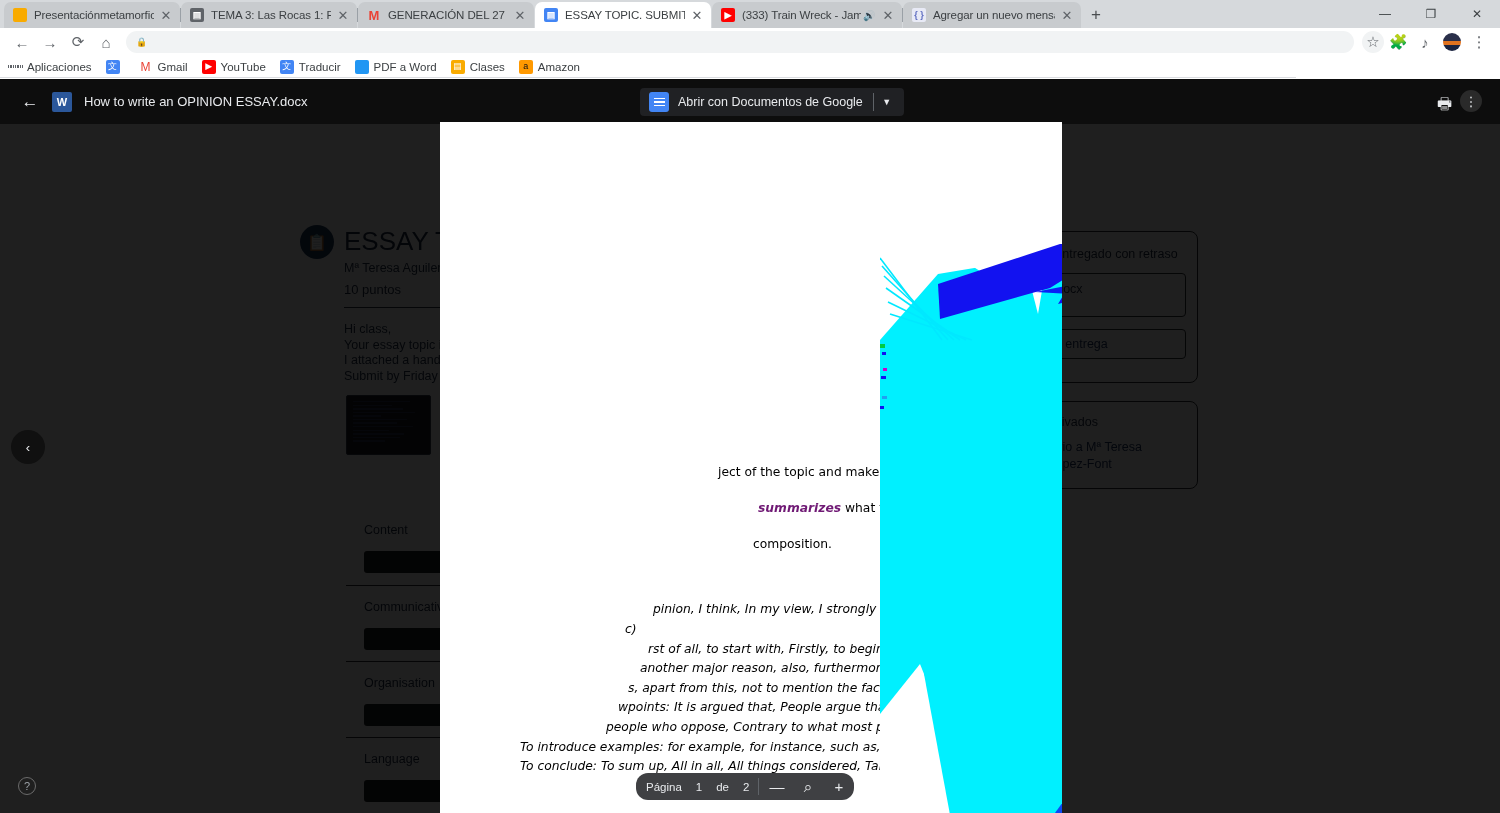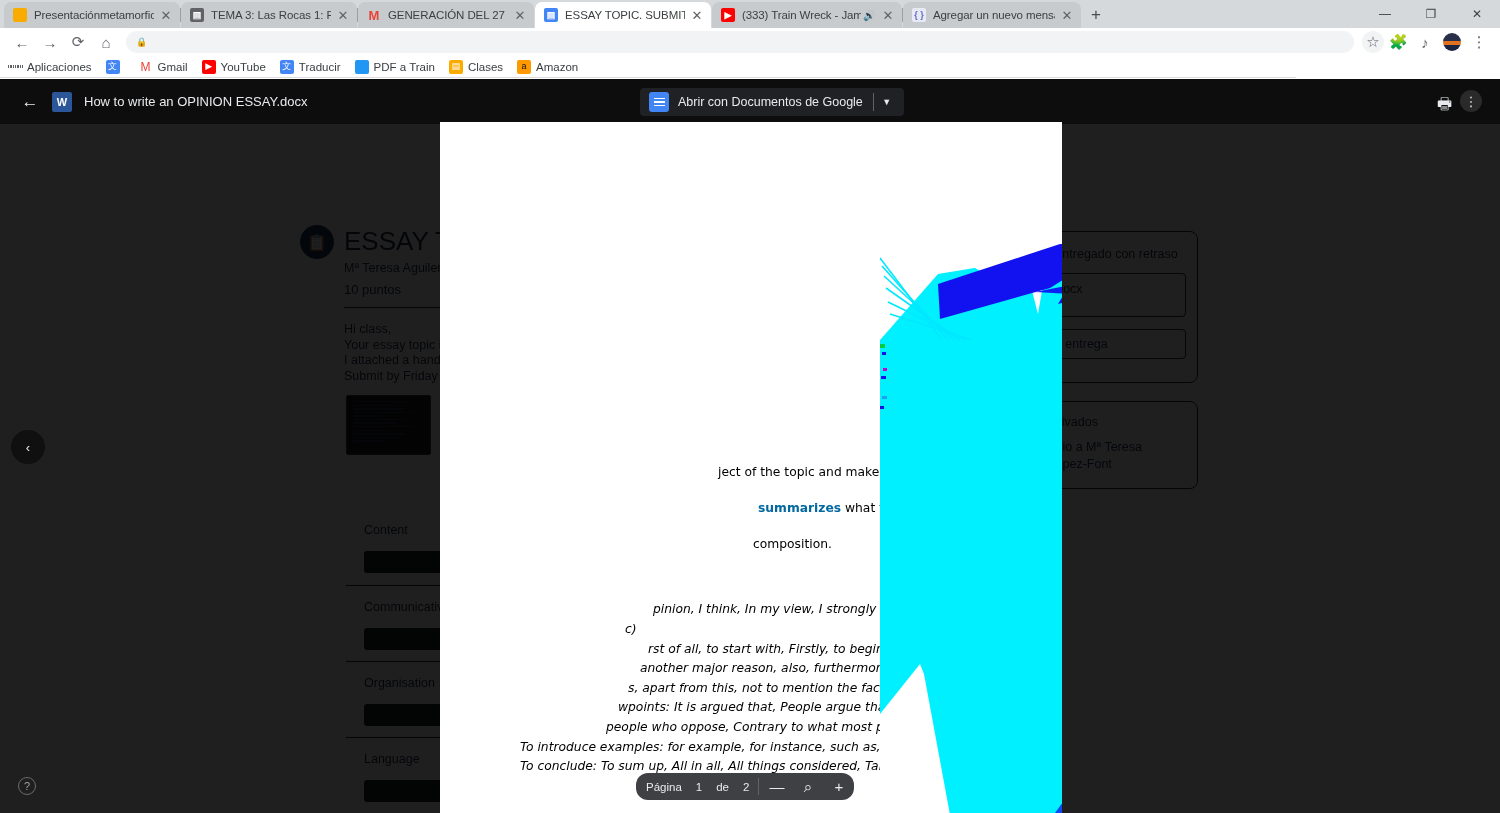--- a/index.html
+++ b/index.html
@@ -214,21 +214,21 @@
     position: absolute; left: 440px; top: 122px; width: 622px; height: 691px;
     background: #fff; overflow: hidden;
   }
   .doctext {
     position: absolute; left: 0; top: 0; width: 622px;
     padding: 18px 14px 0 18px;
     font-family: "DejaVu Sans", sans-serif;
     font-size: 12.3px; color: #000; line-height: 16.6px;
   }
   .doctext p { margin-bottom: 3px; }
-  .hl-red { color: #0369a1; font-weight: bold; }
+  .hl-red { color: #701a75; font-weight: bold; font-style: italic; }
   .it { font-style: italic; }
   .spacer-lg { height: 96px; }
   .spacer-sm { height: 16px; }
 
   
   .glitch {
     position: absolute; left: 440px; top: 122px;
     width: 622px; height: 691px; pointer-events: none;
   }
 
@@ -333,21 +333,21 @@
     <div class="bm">
       <span class="bmi" style="background:#ff0000">▶</span>
       <span>YouTube</span>
     </div>
     <div class="bm">
       <span class="bmi" style="background:#4285f4">文</span>
       <span>Traducir</span>
     </div>
     <div class="bm">
       <span class="bmi" style="background:#2196f3"></span>
-      <span>PDF a Train</span>
+      <span>PDF a Word</span>
     </div>
     <div class="bm">
       <span class="bmi" style="background:#f9ab00">▤</span>
       <span>Clases</span>
     </div>
     <div class="bm">
       <span class="bmi" style="background:#ff9900;color:#111">a</span>
       <span>Amazon</span>
     </div>
   </div>

